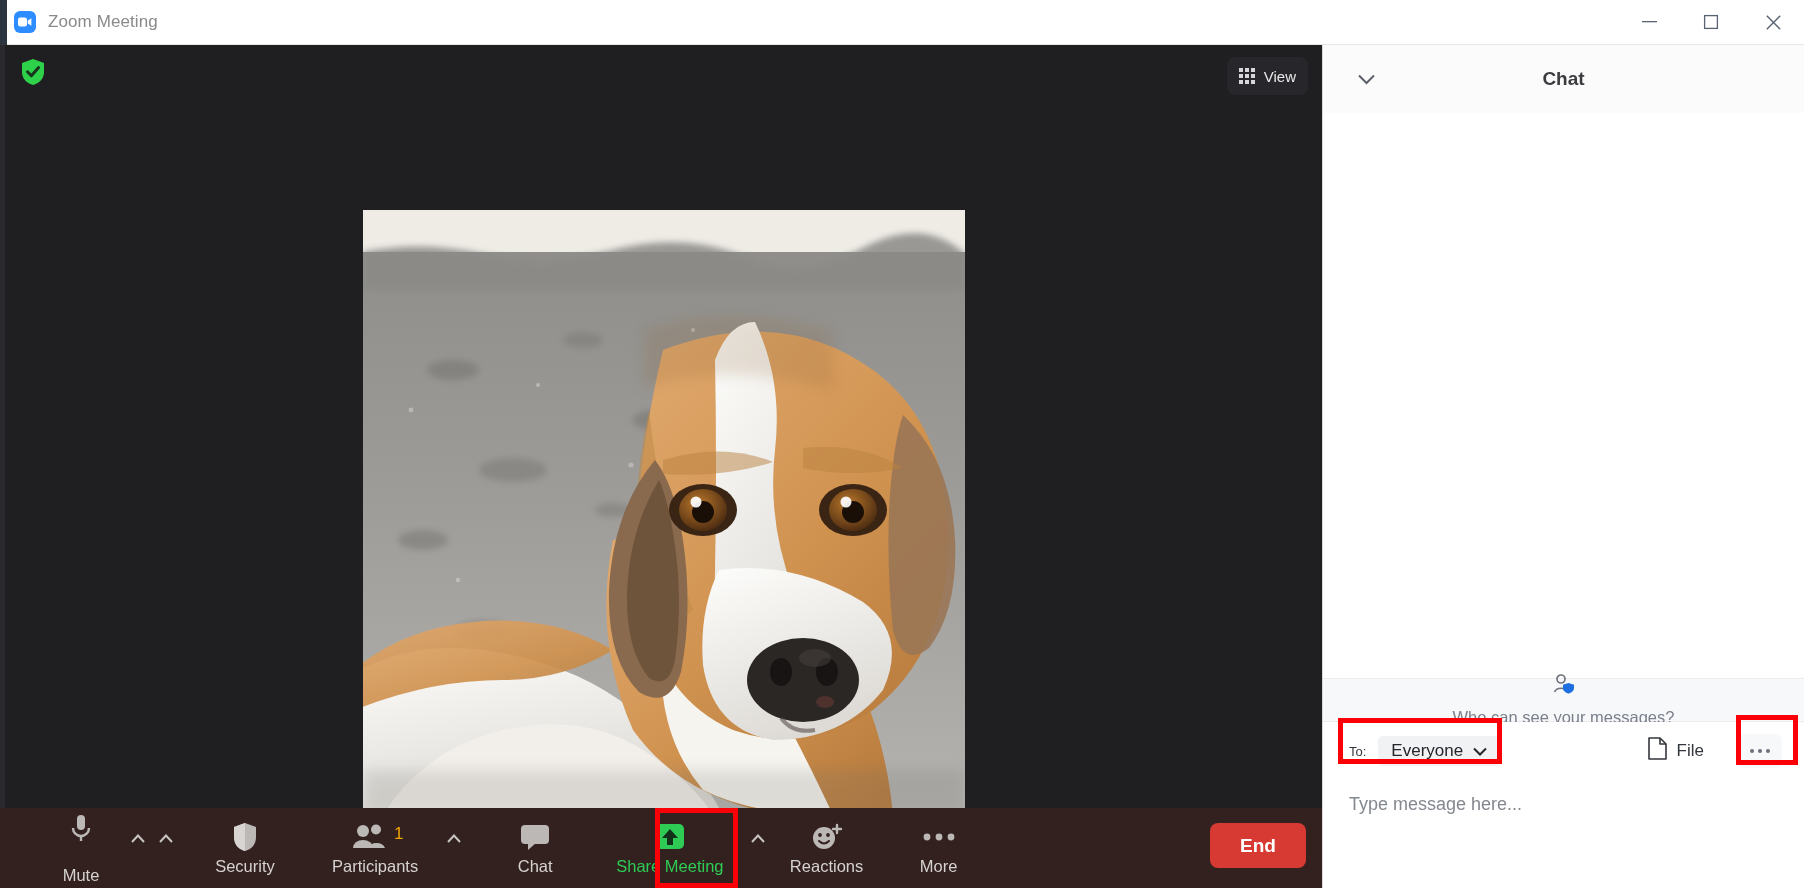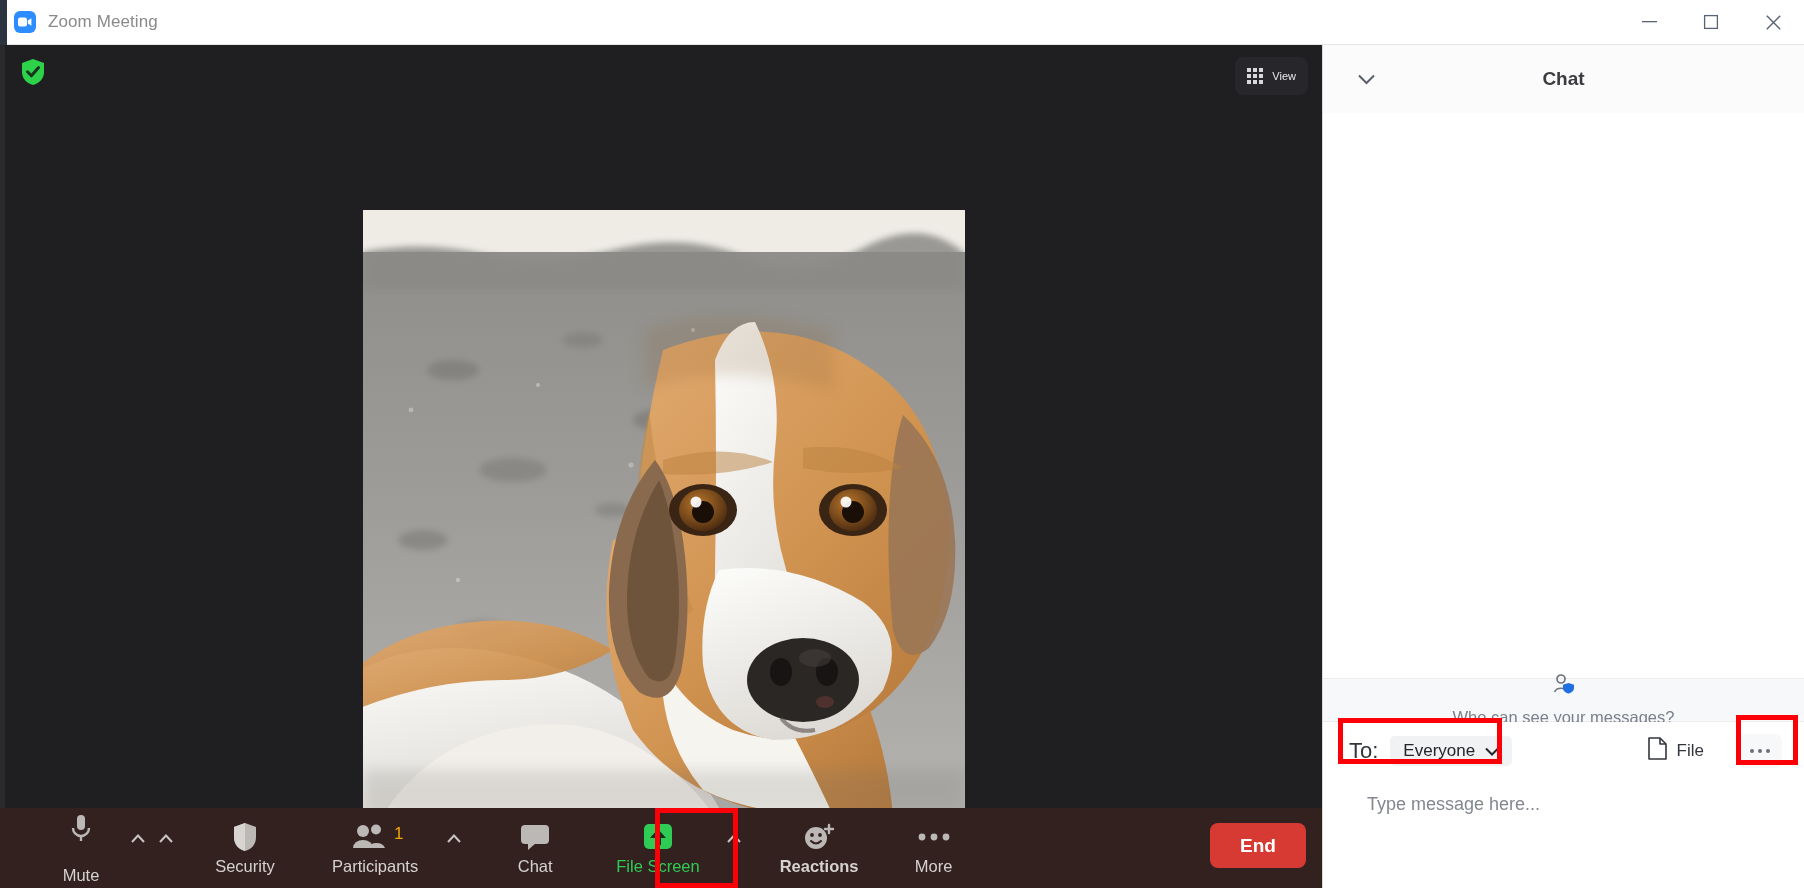--- a/index.html
+++ b/index.html
@@ -63,21 +63,21 @@
     position: absolute; left: 20px; top: 13px;
     width: 26px; height: 28px;
   }
   .view-btn {
     position: absolute; right: 14px; top: 12px;
     height: 38px;
     display: flex; align-items: center; gap: 9px;
     padding: 0 12px;
     background: rgba(40,40,44,.88);
     border-radius: 8px;
-    color: #e9e9ea; font-size: 11px;
+    color: #e9e9ea; font-size: 15px;
   }
   .grid-icon {
     display: grid; grid-template-columns: repeat(3, 4px);
     grid-template-rows: repeat(3, 4px); gap: 2px;
   }
   .grid-icon i { background: #d8d8da; display:block; width:4px; height:4px; }
 
   
   .dog-frame {
     position: absolute; left: 363px; top: 165px;
@@ -175,21 +175,21 @@
     gap: 10px;
     color: #7a7f8a; font-size: 16.5px; flex-direction: column;
   }
   .to-row {
     position: relative;
     height: 58px;
     display: flex; align-items: center;
     padding: 0 22px 0 26px;
     background: #ffffff;
   }
-  .to-label { color: #33363c; font-size: 22px; margin-right: 12px; }
+  .to-label { color: #33363c; font-size: 13px; margin-right: 12px; }
   .to-select {
     display: flex; align-items: center; gap: 10px;
     background: #f1f2f4;
     border-radius: 5px;
     padding: 5px 13px;
     color: #24262b; font-size: 17px;
   }
   .to-row .spacer { flex: 1 1 auto; }
   .file-btn {
     display: flex; align-items: center; gap: 10px;
@@ -202,21 +202,21 @@
     background: #f7f8fa;
     border-radius: 7px;
     display: flex; align-items: center; justify-content: center;
     gap: 4px;
   }
   .more-btn i {
     width: 4px; height: 4px; border-radius: 50%;
     background: #6b7079; display: block;
   }
   .msg-input {
-    padding: 14px 44px;
+    padding: 14px 26px;
     color: #83888f; font-size: 18px;
     background: #ffffff;
   }
   svg { overflow: visible; }
 </style>
 </head>
 <body>
 
 <div id="app">
 
@@ -456,29 +456,29 @@
       <span class="tb-label">Chat</span>
     </div>
 
     <div class="tb-item share" style="margin-left:34px;">
       <span class="ic">
         <svg width="34" height="30" viewBox="0 0 34 30">
           <rect x="3" y="2" width="28" height="25" rx="5" fill="#2ecc55"></rect>
           <path d="M17 7 L25 16 L20 16 L20 23 L14 23 L14 16 L9 16 Z" fill="#12301a"></path>
         </svg>
       </span>
-      <span class="tb-label">File Screen</span>
+      <span class="tb-label">Share Meeting</span>
     </div>
     <div class="caret" style="margin-left:14px;">
       <svg width="14" height="9">
           <polyline points="1,8 7,1.5 13,8" fill="none" stroke="#c9c4c2" stroke-width="2"></polyline>
         </svg>
     </div>
 
-    <div class="tb-item" style="margin-left:26px;font-weight:bold;">
+    <div class="tb-item" style="margin-left:12px;">
       <span class="ic">
         <svg width="34" height="30" viewBox="0 0 34 30">
           <circle cx="14" cy="16" r="11" fill="#bcb8b6"></circle>
           <circle cx="10" cy="13" r="1.9" fill="#32211f"></circle>
           <circle cx="18" cy="13" r="1.9" fill="#32211f"></circle>
           <path d="M9 19 q5 5 10 0" fill="none" stroke="#32211f" stroke-width="2" stroke-linecap="round"></path>
           <g stroke="#bcb8b6" stroke-width="2.4" stroke-linecap="round">
             <line x1="27" y1="3" x2="27" y2="11"></line>
             <line x1="23" y1="7" x2="31" y2="7"></line>
           </g>

